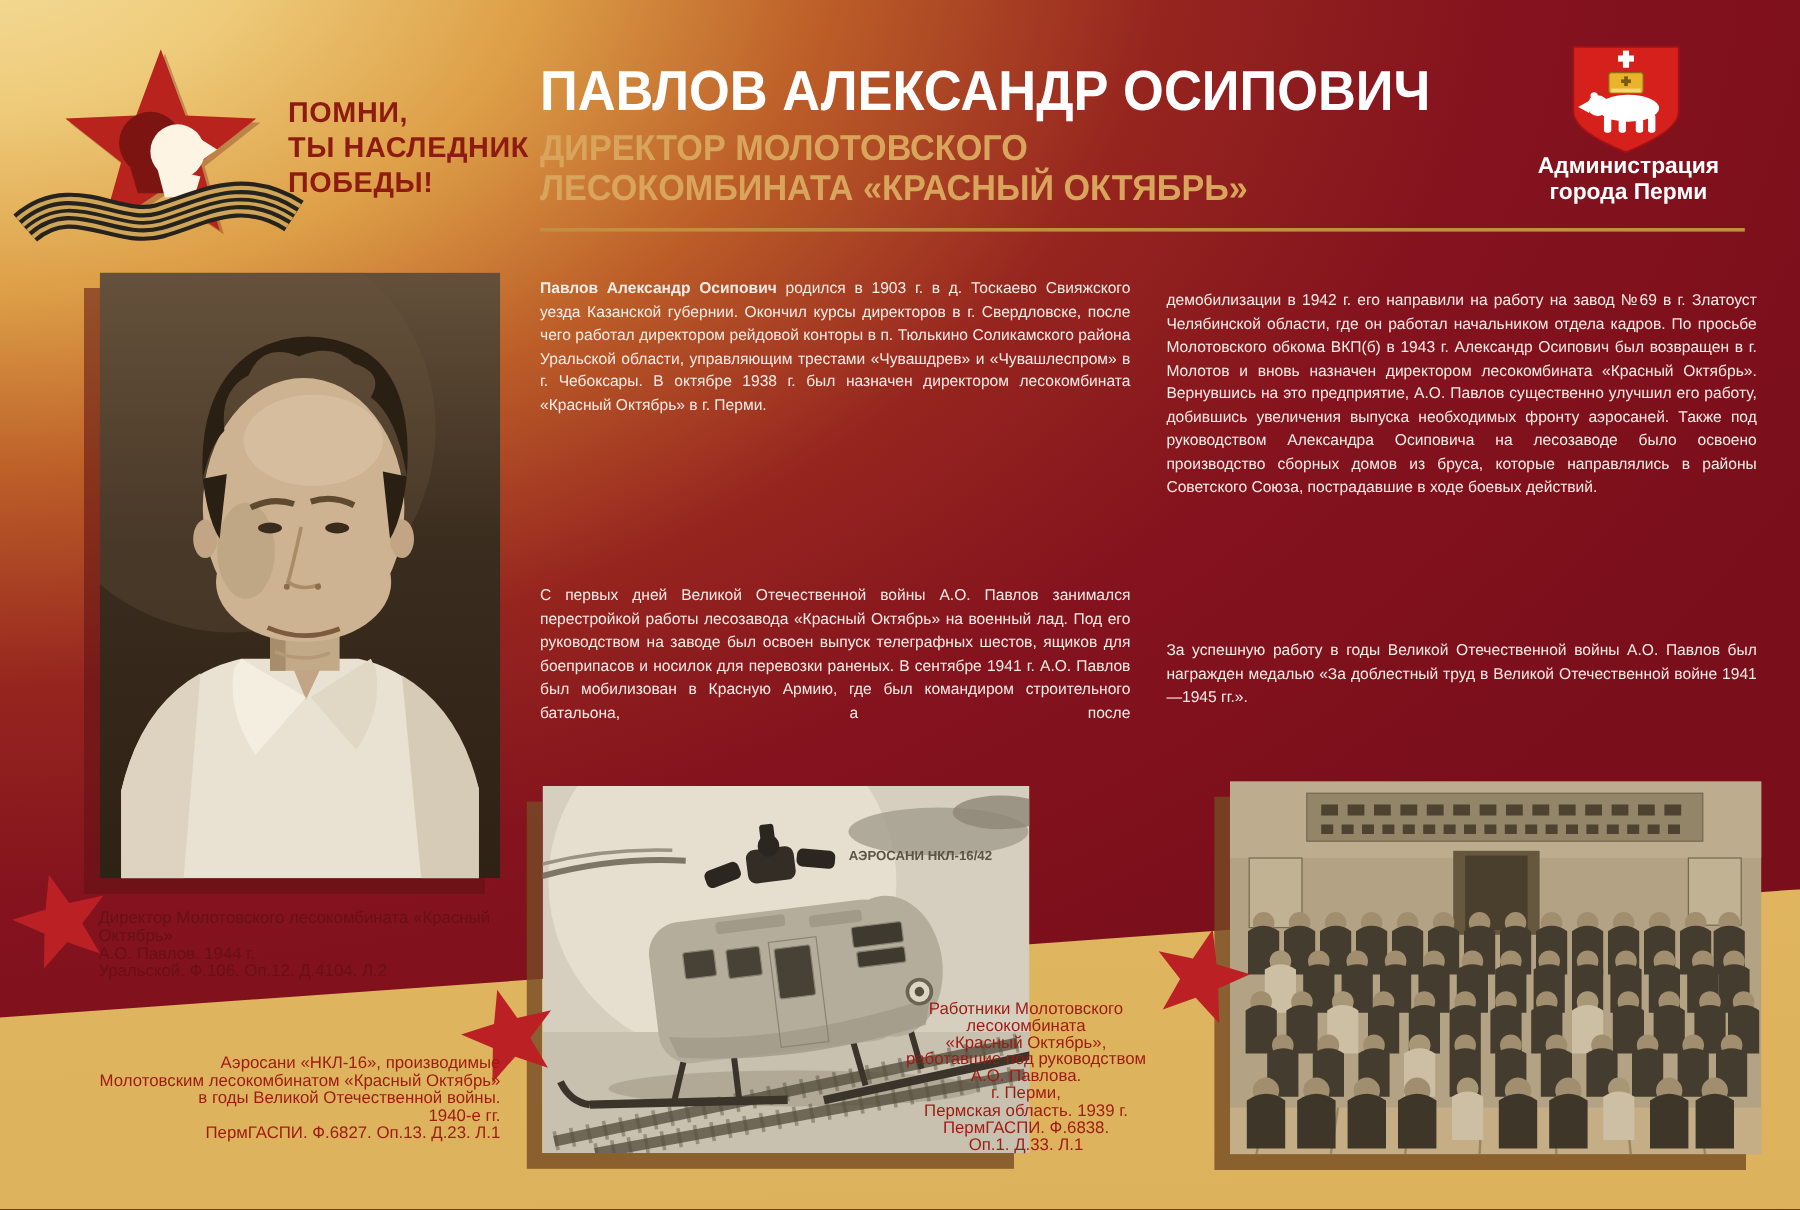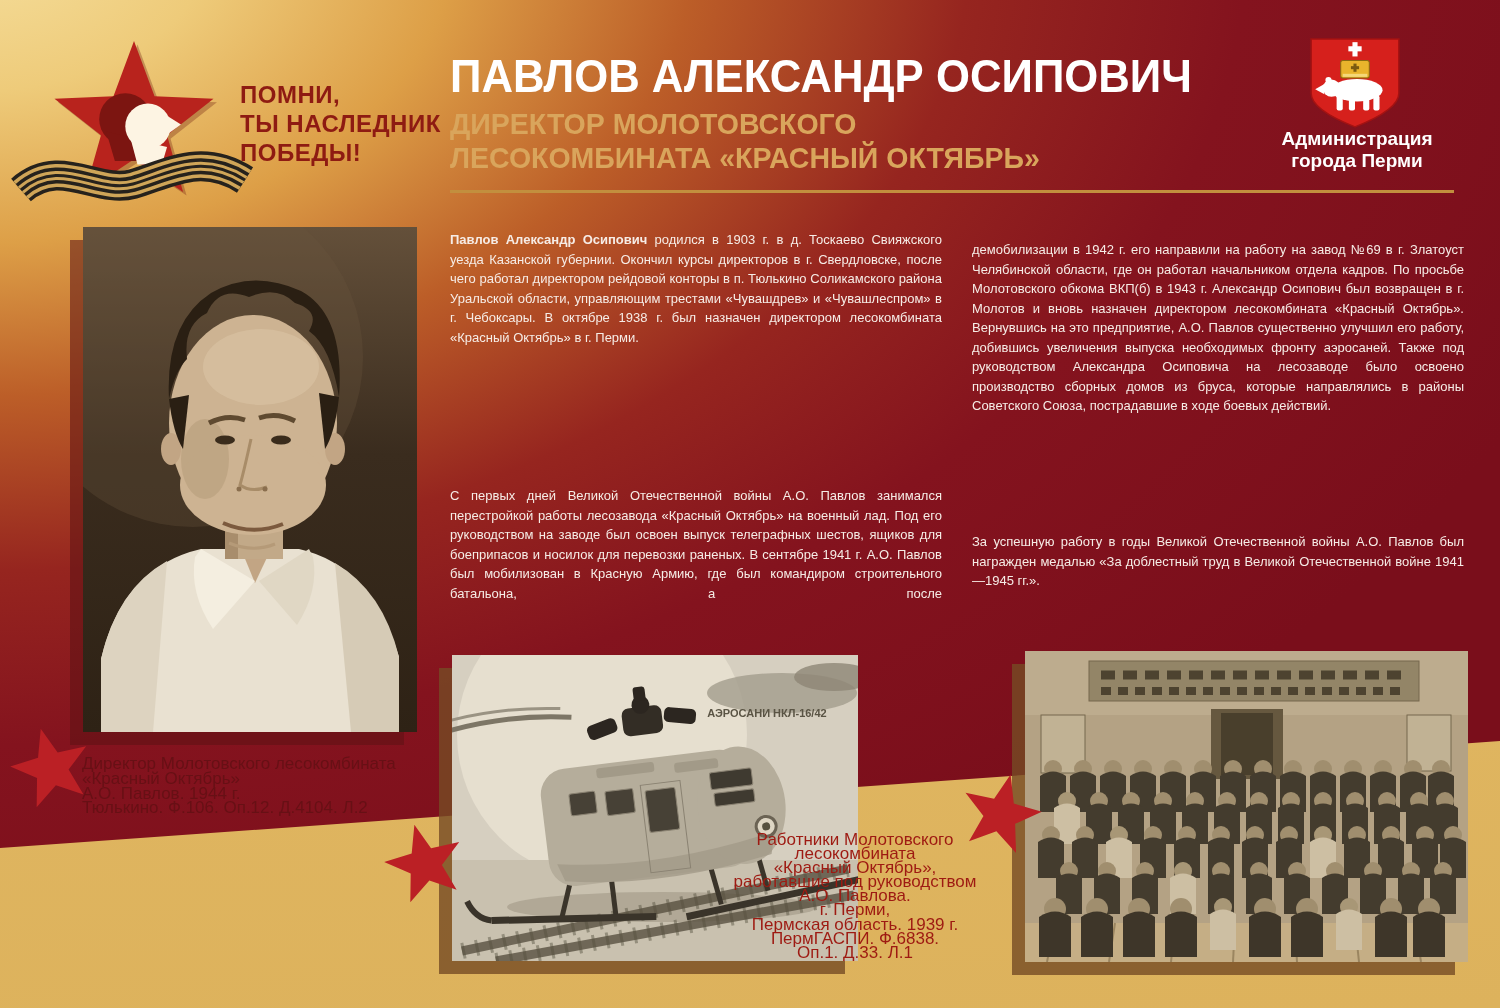--- a/index.html
+++ b/index.html
@@ -53,21 +53,21 @@
   
   figure{ position:absolute; overflow:hidden;text-align:right; }
   figure svg{ display:block; width:100%; height:100%; }
   .portrait{ left:83px; top:227px; width:334px; height:505px;
              box-shadow:-13px 13px 0 rgba(92,18,20,.55); }
   .aerosled{ left:452px; top:655px; width:406px; height:306px;
              box-shadow:-13px 13px 0 rgba(118,75,36,.8); }
   .groupphoto{ left:1025px; top:651px; width:443px; height:311px;
              box-shadow:-13px 13px 0 rgba(118,75,36,.8); }
   
-  .caption{ position:absolute; font-size:17px; line-height:14.8px; }
+  .caption{ position:absolute; font-size:14px; line-height:14.8px; }
   .caption span{ display:block; }
   .cap-portrait{ left:82px; top:757px; width:350px; color:#671015; }
   .cap-aerosled{ right:1083px; top:878px; width:380px; text-align:right;
                  color:#9e1a12; line-height:14.6px; }
   .cap-group{ right:510px; top:833px; width:270px; text-align:center;
               color:#9e1a12; line-height:14.1px; }
   
   .star{ position:absolute; }
   .star svg{ display:block; width:100%; height:100%; }
   .star-1{ left:8px;   top:724px; width:86px; height:86px; transform:rotate(-15deg); }
@@ -190,21 +190,21 @@
   </figure>
 
   <div class="star star-1">
     <svg viewBox="0 0 100 100">
         <polygon points="50,4 61.8,35.8 95.7,37.2 69,58.2 78.2,90.8 50,72 21.8,90.8 31,58.2 4.3,37.2 38.2,35.8" fill="#bb2025"></polygon>
       </svg>
   </div>
   <div class="caption cap-portrait">
     <span>Директор Молотовского лесокомбината «Красный Октябрь»</span>
     <span>А.О. Павлов. 1944 г.</span>
-    <span>Тюлькино. Ф.106. Оп.12. Д.4104. Л.2</span>
+    <span>Уральской. Ф.106. Оп.12. Д.4104. Л.2</span>
   </div>
 
   <figure class="aerosled">
     <svg viewBox="0 0 406 306">
       <rect width="406" height="306" fill="#d6cfc0"></rect>
       <circle cx="150" cy="80" r="145" fill="#e6dfcf"></circle>
       <ellipse cx="330" cy="38" rx="75" ry="20" fill="#a39c8c" opacity=".8"></ellipse>
       <ellipse cx="382" cy="22" rx="40" ry="14" fill="#8d8676" opacity=".8"></ellipse>
       <rect y="205" width="406" height="101" fill="#c9c1af"></rect>
       <path d="M10,296 L396,214" stroke="#6f6757" stroke-width="9" fill="none"></path>
@@ -244,20 +244,27 @@
           <rect x="196" y="30" width="12" height="14" rx="3" fill="#2c2620"></rect>
         </g>
       </g>
     </svg>
   </figure>
 
   <div class="star star-2">
     <svg viewBox="0 0 100 100">
         <polygon points="50,4 61.8,35.8 95.7,37.2 69,58.2 78.2,90.8 50,72 21.8,90.8 31,58.2 4.3,37.2 38.2,35.8" fill="#bb2025"></polygon>
       </svg>
+  </div>
+  <div class="caption cap-aerosled">
+    <span>Аэросани «НКЛ-16», производимые</span>
+    <span>Молотовским лесокомбинатом «Красный Октябрь»</span>
+    <span>в годы Великой Отечественной войны.</span>
+    <span>1940-е гг.</span>
+    <span>ПермГАСПИ. Ф.6827. Оп.13. Д.23. Л.1</span>
   </div>
 
   <figure class="groupphoto">
     <svg viewBox="0 0 443 311">
       <defs>
         <g id="gp">
             <circle cx="0" cy="0" r="9" fill="#9c8a6b"></circle>
             <path d="M-13,7 q13,-9 26,0 v36 h-26 z" fill="#3a3226"></path>
           </g>
         <g id="gw">

